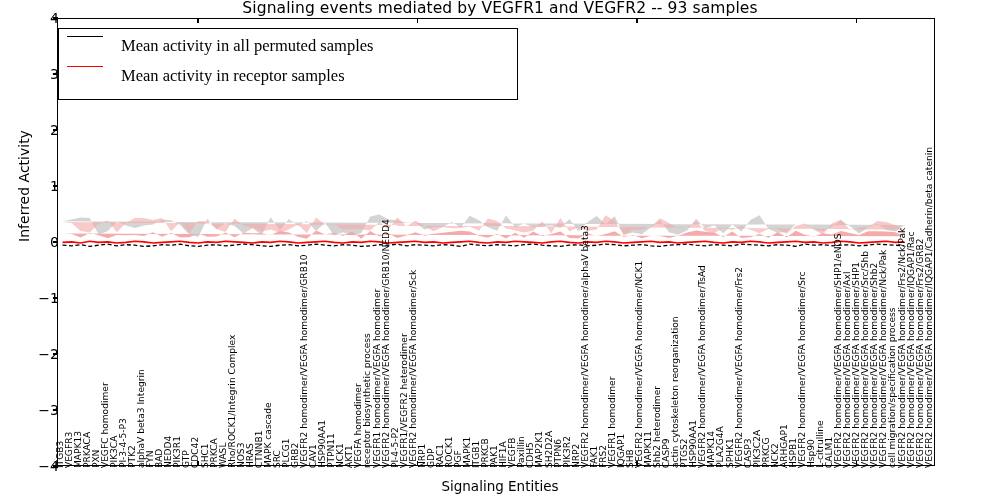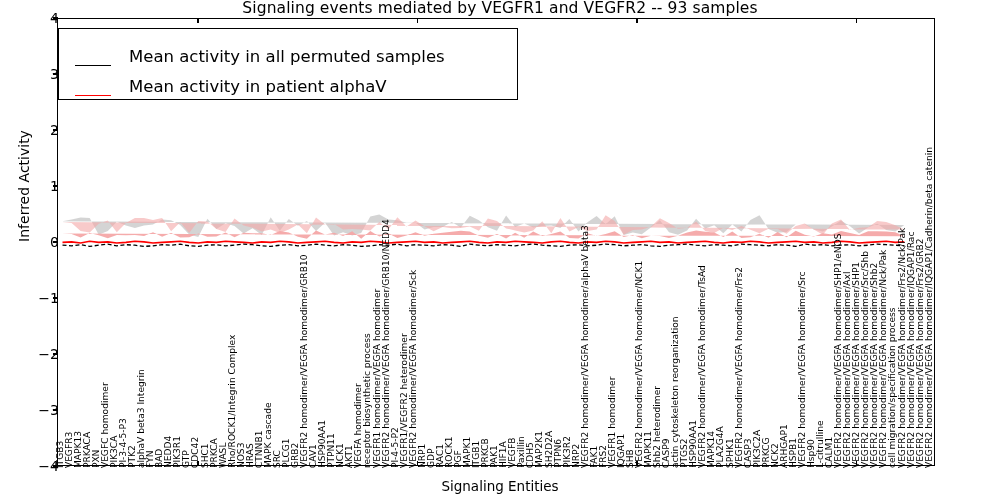--- a/index.html
+++ b/index.html
@@ -32,21 +32,21 @@
   #xlabels{position:absolute;left:0;top:0;width:1000px;height:500px;}
   .xlab{position:absolute;bottom:32px;font-size:9.1px;line-height:9.1px;
       transform-origin:left bottom;transform:rotate(-90deg);
       white-space:nowrap;color:#000;}
   #data-layer{position:absolute;left:0;top:0;width:878px;height:448px;}
 
   
   #legend{position:absolute;left:58px;top:28px;width:460px;height:72px;
       border:1.4px solid #000;background:#fff;box-sizing:border-box;
       padding:7px 0 0 0;}
-  .legend-row{display:flex;align-items:flex-end;height:30px;padding-left:10px;}
+  .legend-row{display:flex;align-items:flex-start;height:30px;padding-left:2px;font-family:Liberation Serif, serif;}
   .legend-swatch{width:36px;height:0;border-top:1.6px solid #000;margin:0 18px 0 6px;}
   .legend-swatch.red{border-top-color:#ff0000;}
   .legend-text{font-size:16.5px;color:#000;white-space:nowrap;}
 </style>
 </head>
 <body>
 
 <div id="root">
 
   <div id="chart-title">Signaling events mediated by VEGFR1 and VEGFR2 -- 93 samples</div>
@@ -196,18 +196,18 @@
       <div class="xlab" style="left: 933.674px;">VEGFR2 homodimer/VEGFA homodimer/IQGAP1/Cadherin/beta catenin</div>
     </div>
 
   <div id="legend">
     <div class="legend-row">
       <span class="legend-swatch"></span>
       <span class="legend-text">Mean activity in all permuted samples</span>
     </div>
     <div class="legend-row">
       <span class="legend-swatch red"></span>
-      <span class="legend-text">Mean activity in patient alphaV</span>
+      <span class="legend-text">Mean activity in receptor samples</span>
     </div>
   </div>
 
   <div id="x-axis-label">Signaling Entities</div>
 </div>
 
 </body></html>

